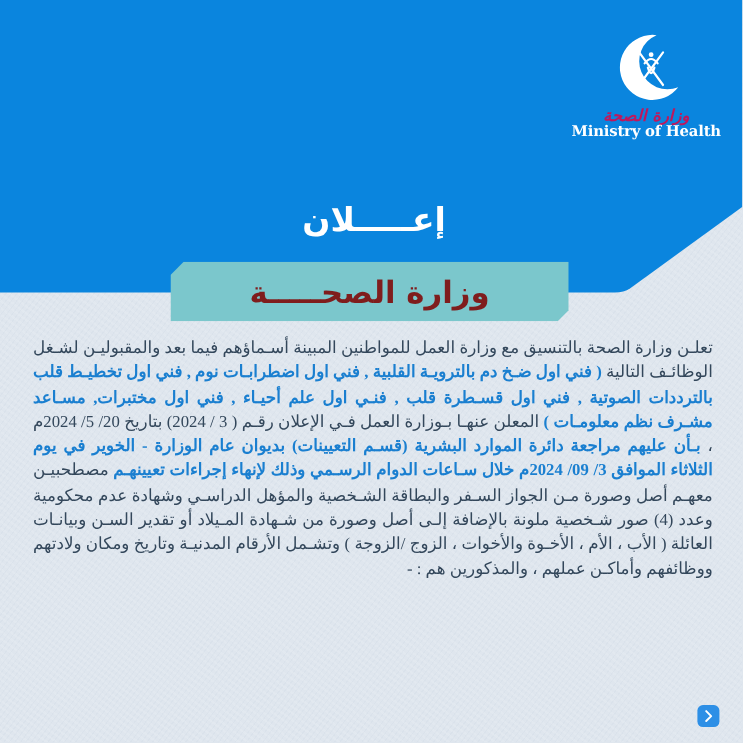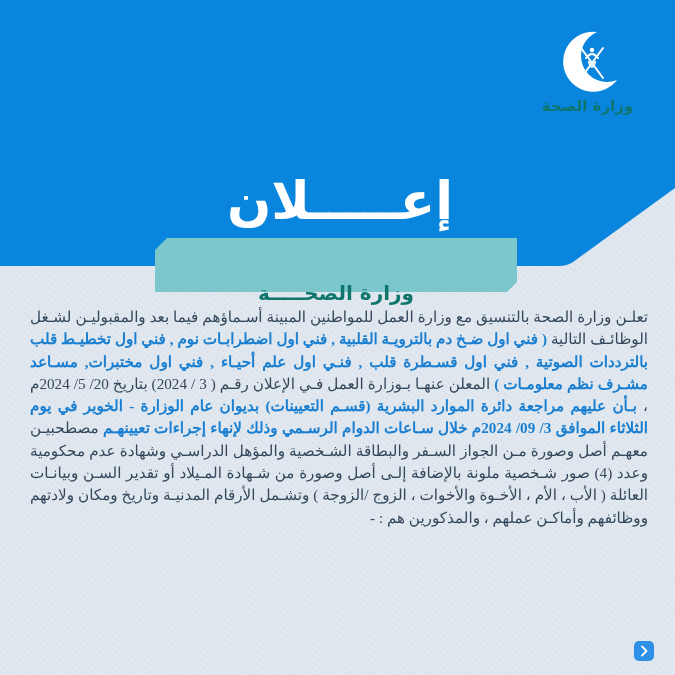--- a/index.html
+++ b/index.html
@@ -17,44 +17,43 @@
     }
     .header-band {
       position: absolute; left: 0; top: 0; width: 675px; height: 300px;
     }
     .logo {
       position: absolute; left: 515px; top: 28px; width: 145px; height: 100px;
       display: flex; flex-direction: column; align-items: center;
     }
     .logo svg { display: block; }
     .logo-ar {
-      color: #0f766e; font-family: "DejaVu Sans", sans-serif; font-size: 15px;
-      line-height: 16px; direction: rtl; margin-top: 2px; font-weight: bold;
+      color: #be185d; font-family: "DejaVu Sans", sans-serif; font-size: 15px;
+      line-height: 16px; direction: rtl; margin-top: 2px; font-weight: bold; font-style: italic;
     }
     .logo-en {
       color: #ffffff; font-family: "DejaVu Serif", serif; font-size: 13.5px;
       font-weight: bold; line-height: 15px; letter-spacing: -0.2px;
     }
     .title-main {
       position: absolute; left: 150px; top: 168px; width: 380px; text-align: center;
-      color: #ffffff; font-size: 52px; font-weight: bold; direction: rtl;
+      color: #ffffff; font-size: 30px; font-weight: bold; direction: rtl;
       line-height: 66px;
       font-family: "DejaVu Sans", sans-serif;
       letter-spacing: 2px;
     }
     .subtitle-plate {
       position: absolute; left: 155px; top: 238px; width: 362px; height: 54px;
     }
     .subtitle-plate svg { position: absolute; inset: 0; }
     .subtitle-text {
       position: absolute; left: 0; top: 0; width: 362px; height: 54px;
       display: flex; align-items: center; justify-content: center;
-      color: #0f766e; font-size: 20px; font-weight: bold; direction: rtl;
+      color: #7f1d1d; font-size: 28px; font-weight: bold; direction: rtl;
       font-family: "DejaVu Sans", sans-serif;
-      margin-top: 28px;
     }
     .body-text {
       position: absolute; left: 30px; top: 306px; width: 618px;
       direction: rtl; text-align: justify; text-align-last: right;
       font-size: 15.2px; line-height: 22.3px; color: #33475b;
       font-family: Liberation Serif, serif;
     }
     .body-text .hl { color: #1a7fd0; font-weight: bold; }
     .footer {
       position: absolute; left: 228px; top: 642px; height: 20px;
@@ -83,20 +82,21 @@
     <path d="M44,4 A30,30 0 1,0 64,52 A26,26 0 1,1 44,4 Z" fill="#ffffff"></path>
     <g stroke="#ffffff" stroke-width="2" fill="none" stroke-linecap="round">
       <line x1="28" y1="20" x2="50" y2="50"></line>
       <line x1="50" y1="20" x2="28" y2="50"></line>
       <path d="M33,30 Q39,22 45,30"></path>
       <path d="M36,34 Q39,44 42,34"></path>
     </g>
     <circle cx="39" cy="22" r="2.2" fill="#ffffff"></circle>
   </svg>
   <div class="logo-ar">وزارة الصحة</div>
+  <div class="logo-en">Ministry of Health</div>
 </div>
 
 <div class="title-main">إعـــــلان</div>
 
 <div class="subtitle-plate">
   <svg viewBox="0 0 362 54" width="362" height="54">
     <path d="M12,0 H362 V44 L352,54 H0 V12 Z" fill="#7bc7cc"></path>
   </svg>
   <div class="subtitle-text">وزارة الصحـــــة</div>
 </div>

